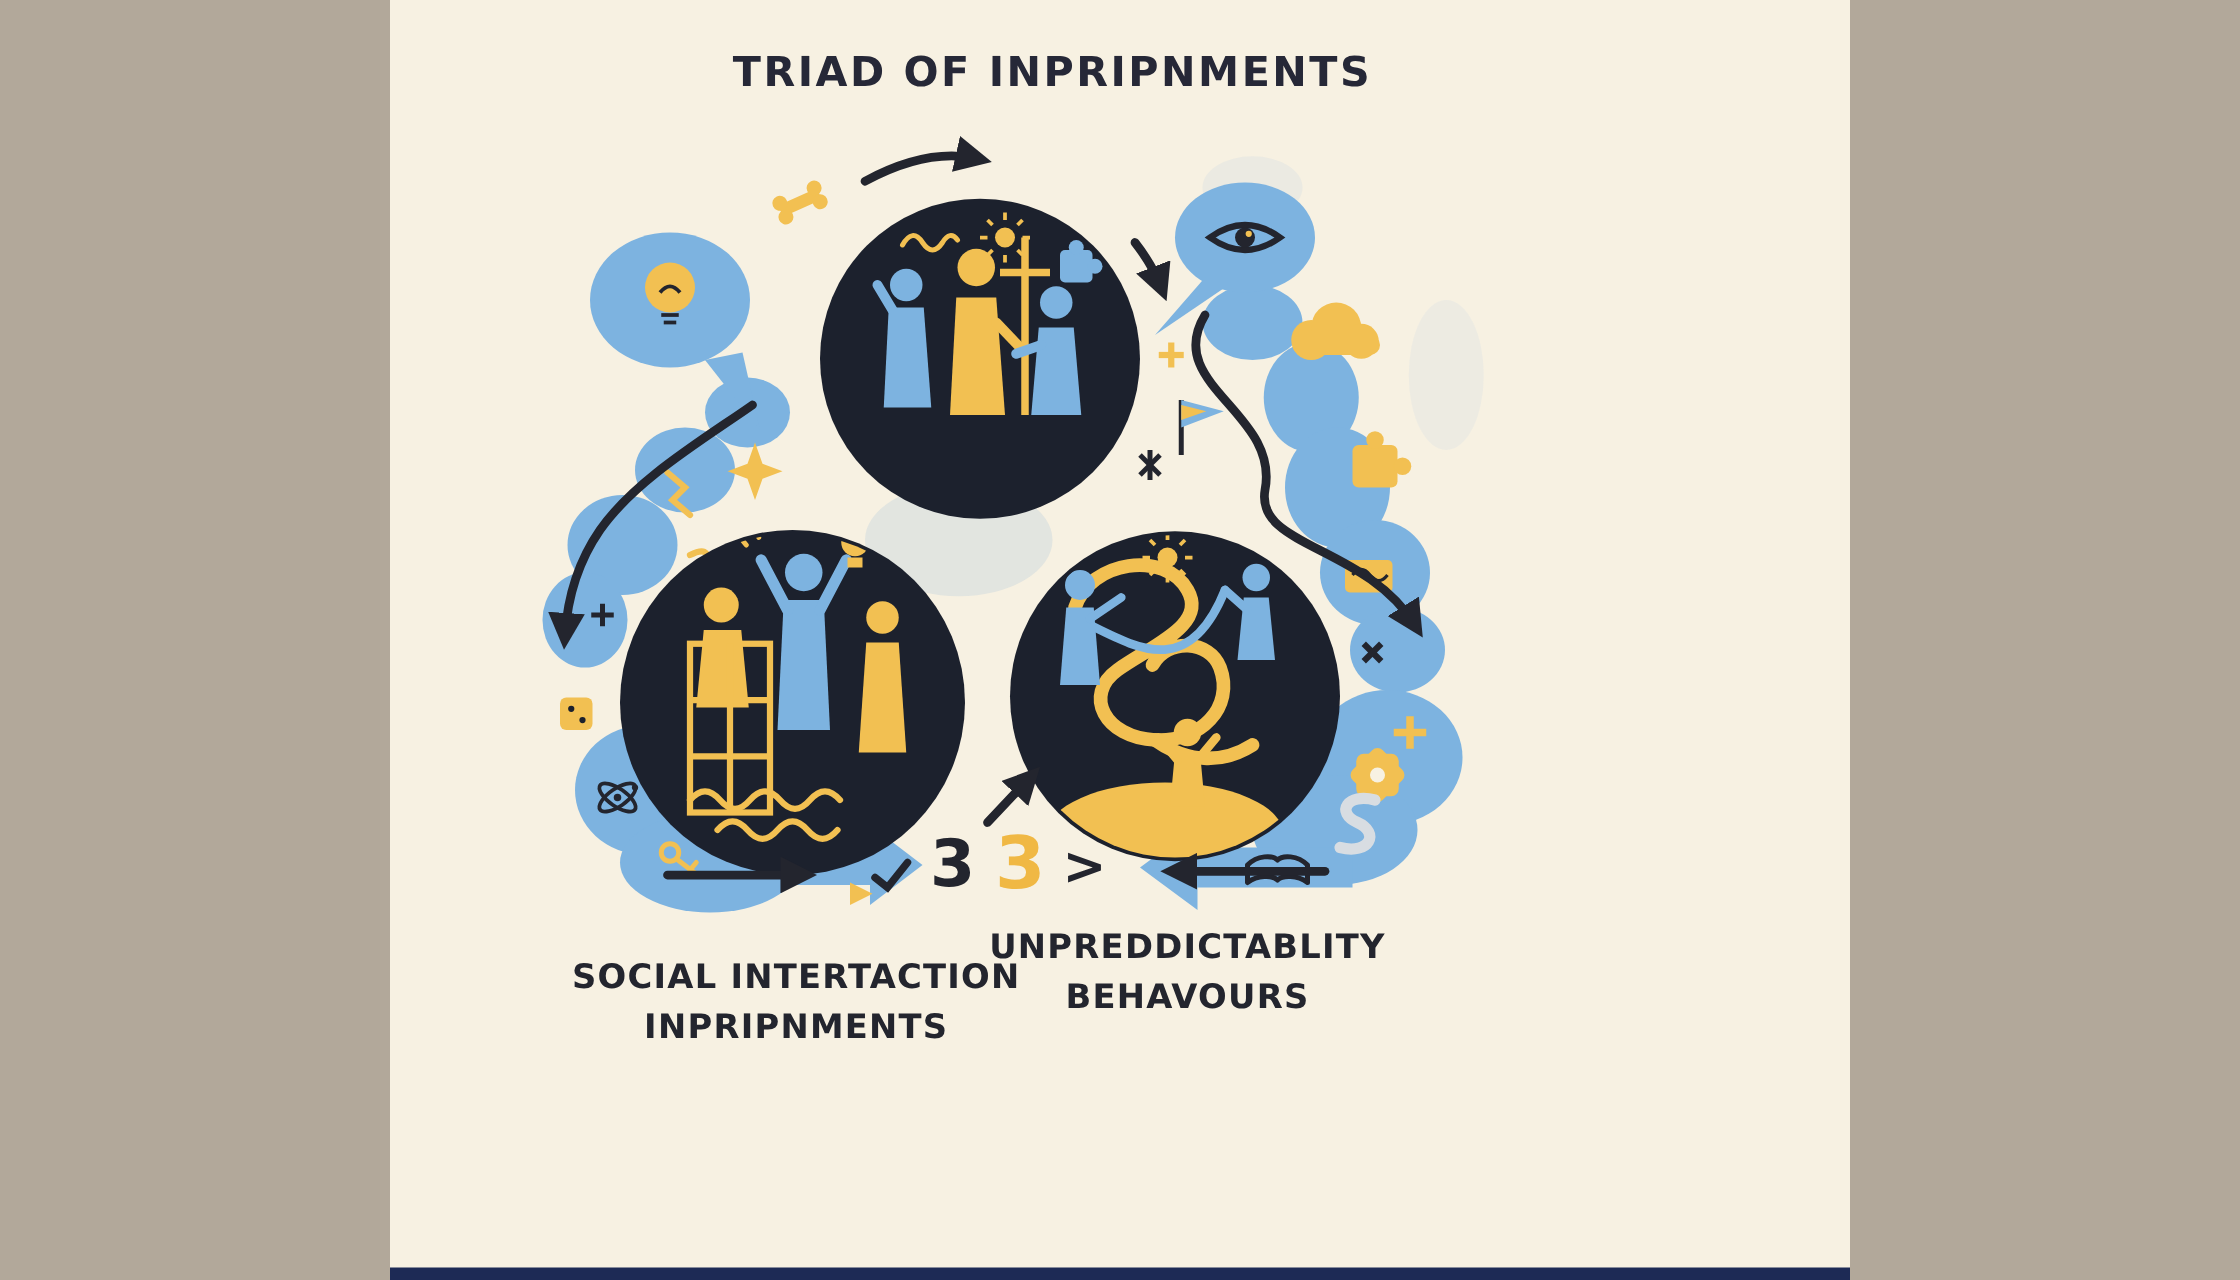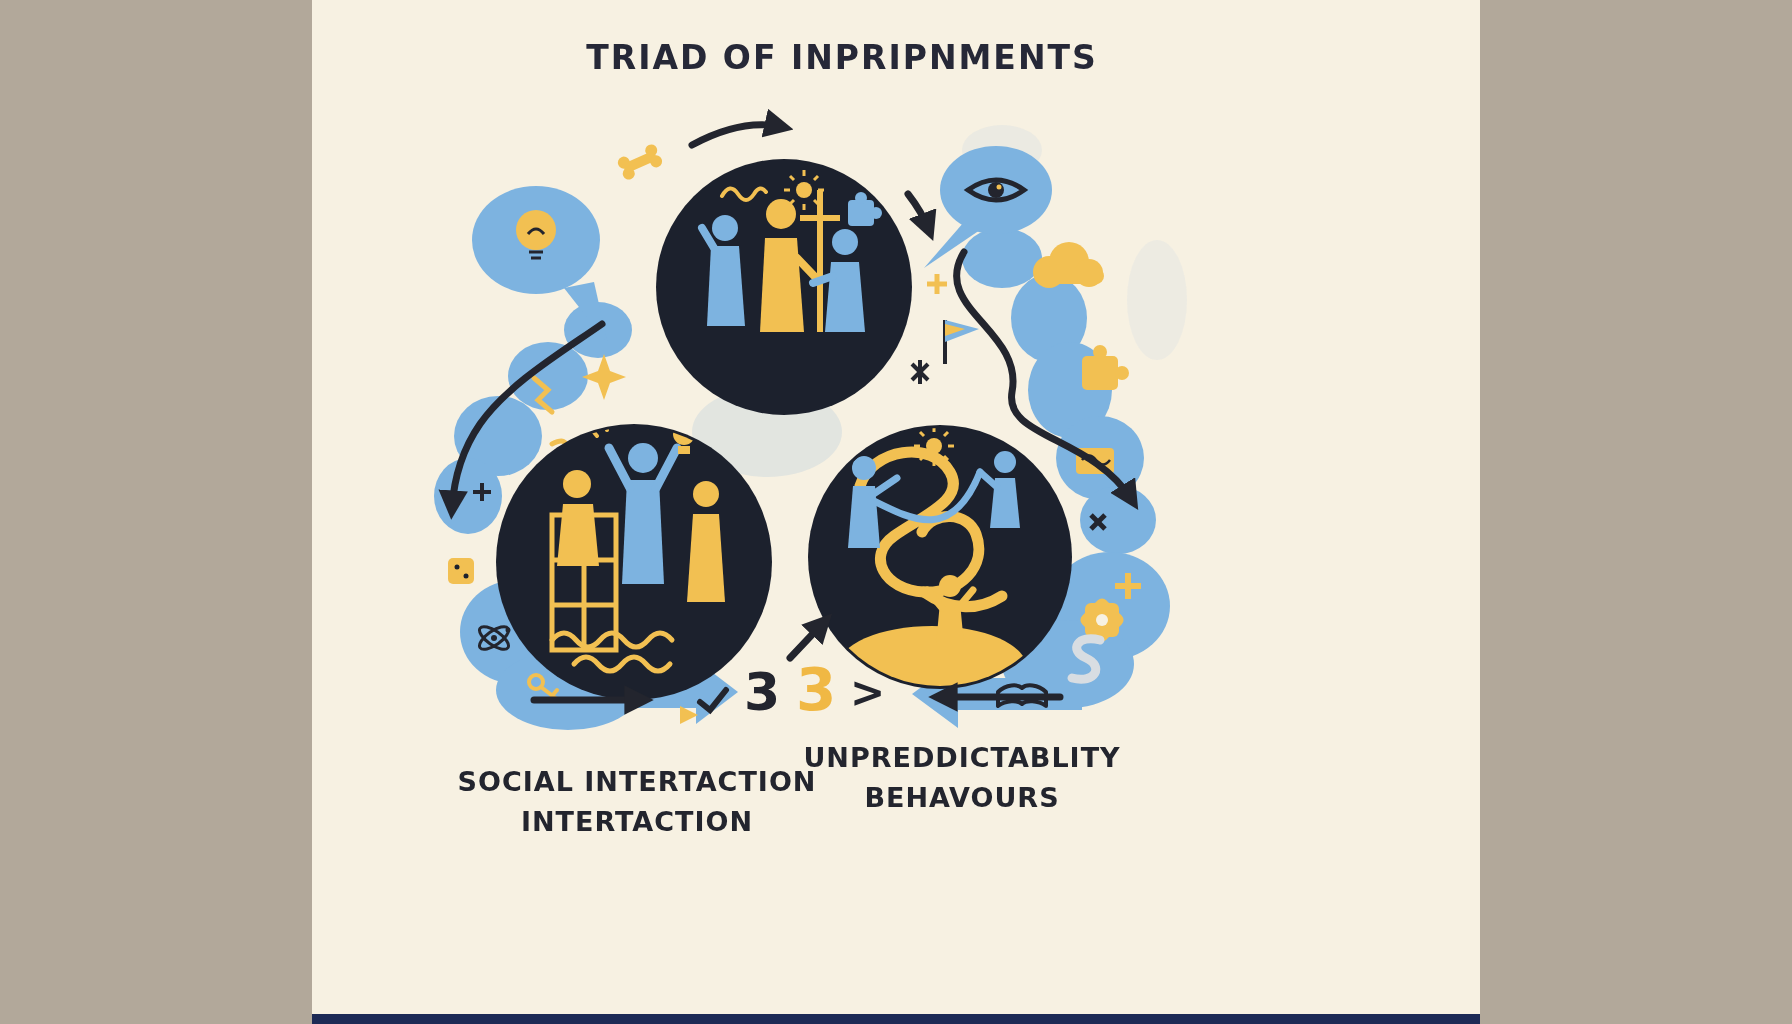--- a/index.html
+++ b/index.html
@@ -17,21 +17,21 @@
   svg.art { position:absolute; left:0; top:0; width:1168px; height:1024px; }
   .title {
     position:absolute; top:38px; left:0; width:1060px; text-align:center;
     font-size:33px; font-weight:bold; letter-spacing:2px; color:#262837;
   }
   .label {
     position:absolute; text-align:center; font-weight:bold; font-size:27px;
     letter-spacing:1px; color:#23252e; line-height:40px;
   }
   .label-left  { left:60px;  top:762px; width:530px; }
-  .label-right { left:430px; top:738px; width:440px; }
+  .label-right { left:418px; top:738px; width:440px; }
   .badge { position:absolute; font-weight:bold; }
   .badge-outline3 { left:432px; top:662px; font-size:52px; color:#23252e; }
   .badge-solid3   { left:484px; top:656px; font-size:58px; color:#f0b844; }
   .badge-chevron  { left:538px; top:668px; font-size:42px; color:#23252e; }
   .strip { position:absolute; bottom:0; left:0; width:100%; height:10px; background:#1d2a55; }
 </style>
 </head>
 <body>
 
 <div class="stage">
@@ -312,21 +312,21 @@
     </svg>
 
     <div class="title">TRIAD OF INPRIPNMENTS</div>
 
     <div class="badge badge-outline3">3</div>
     <div class="badge badge-solid3">3</div>
     <div class="badge badge-chevron">&gt;</div>
 
     <div class="label label-left">
       <div>SOCIAL INTERTACTION</div>
-      <div>INTERTACTION</div>
+      <div>INPRIPNMENTS</div>
     </div>
     <div class="label label-right">
       <div>UNPREDDICTABLITY</div>
       <div>BEHAVOURS</div>
     </div>
 
     <div class="strip"></div>
   </div>
 </div>
 

